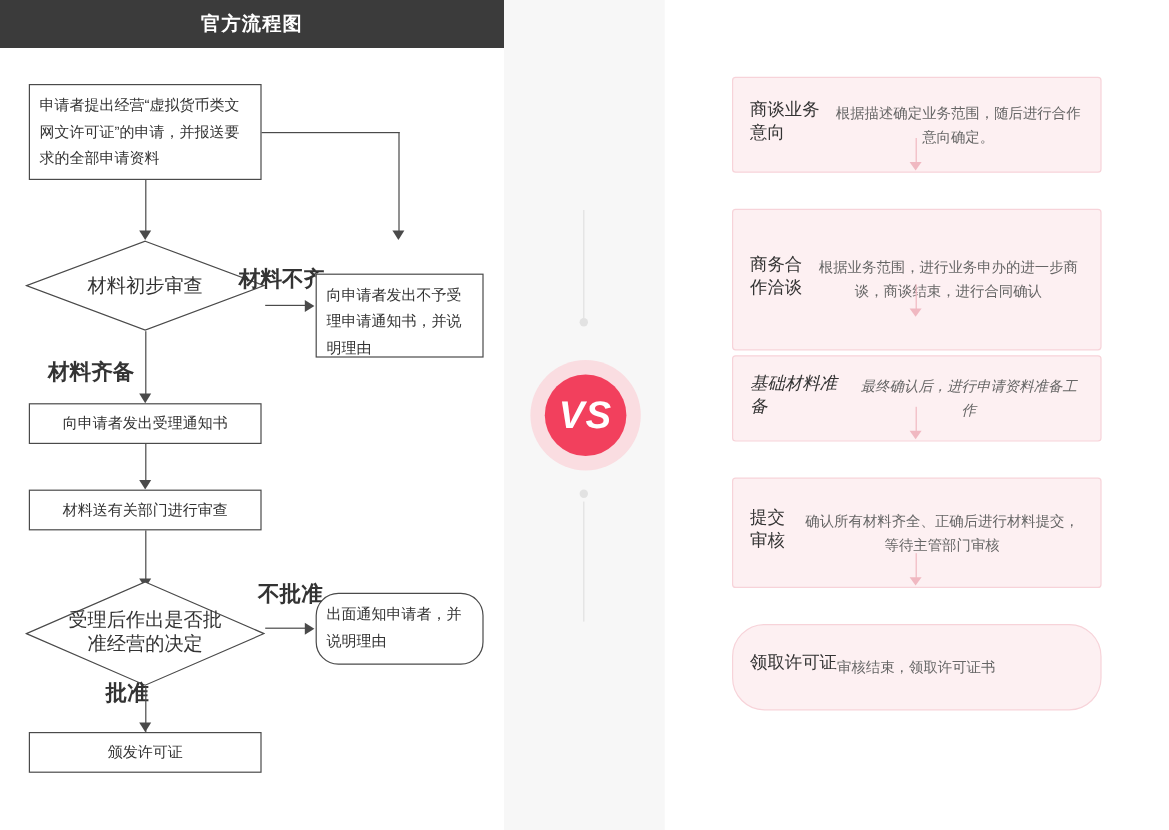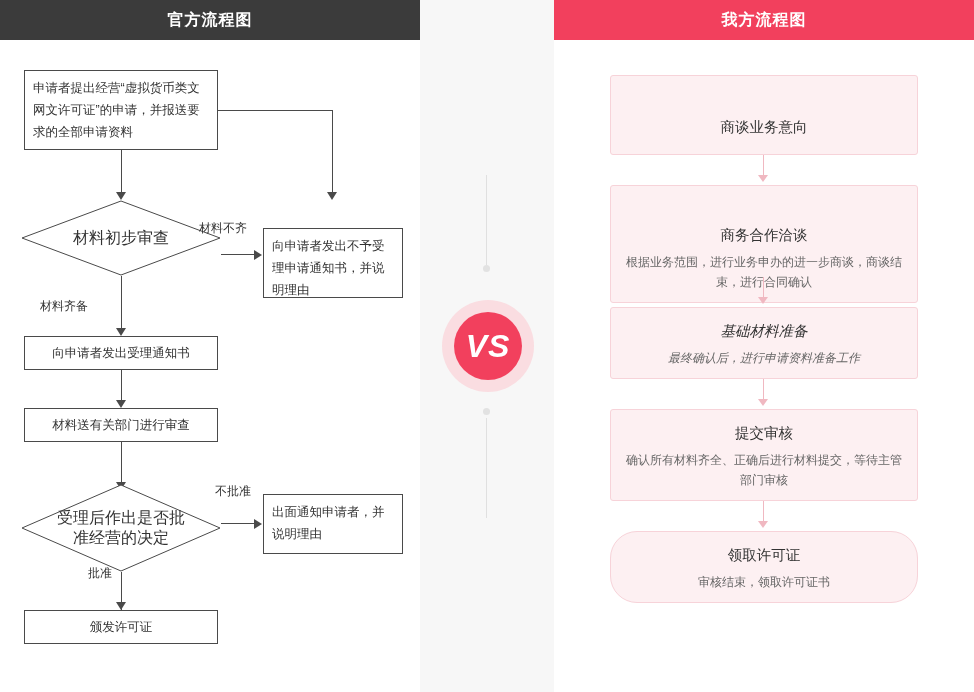--- a/index.html
+++ b/index.html
@@ -109,23 +109,24 @@
   .arrow-right {
     position: absolute;
     width: 0;
     height: 0;
     border-top: 5px solid transparent;
     border-bottom: 5px solid transparent;
     border-left: 8px solid #4a4a4a;
   }
   .edge-label {
     position: absolute;
-    font-size: 12px;
+    font-size: 18px;
     color: #333333;
     white-space: nowrap;
+    font-weight: bold;
   }
 
   
   .middle {
     position: absolute;
     left: 420px;
     top: 0;
     width: 134px;
     height: 692px;
     background: #f7f7f7;
@@ -199,24 +200,25 @@
   }
   .rstep {
     position: absolute;
     left: 56px;
     width: 308px;
     box-sizing: border-box;
     background: #fdf0f2;
     border: 1px solid #f7d3d9;
     border-radius: 3px;
     display: flex;
-    flex-direction: column;
-    align-items: center;
-    justify-content: flex-end;
+    flex-direction: row;
+    align-items: center;
+    justify-content: flex-start;
     padding: 10px 14px;
+    margin-top: 29px;
   }
   .rstep .rtitle {
     font-size: 14.5px;
     color: #333333;
     margin-bottom: 7px;
   }
   .rstep .rdesc {
     font-size: 12px;
     color: #666666;
     line-height: 20px;
@@ -309,21 +311,21 @@
           <polygon points="100,1 199,44 100,87 1,44" fill="#ffffff" stroke="#4a4a4a" stroke-width="1"></polygon>
         </svg>
         <div class="dlabel" style="padding:0 34px; box-sizing:border-box; line-height:20px;">受理后作出是否批准经营的决定</div>
       </div>
 
       <div class="edge-label" style="left:215px; top:443px;">不批准</div>
 
       <div class="hline" style="left:221px; top:483px; width:36px;"></div>
       <div class="arrow-right" style="left:254px; top:479px;"></div>
 
-      <div class="box" style="left:263px; top:454px; width:140px; height:60px;">出面通知申请者，并说明理由</div>
+      <div class="box" style="left:263px; top:454px; width:140px; height:60px;border-radius:19px;">出面通知申请者，并说明理由</div>
 
       <div class="edge-label" style="left:88px; top:525px;">批准</div>
 
       <div class="vline" style="left:121px; top:532px; height:38px;"></div>
       <div class="arrow-down" style="left:116px; top:562px;"></div>
 
       <div class="box center" style="left:24px; top:570px; width:194px; height:34px;">颁发许可证</div>
 
     </div>
   </div>
@@ -332,25 +334,25 @@
     <div class="mid-line" style="top:175px; height:90px;"></div>
     <div class="mid-dot" style="top:265px;"></div>
     <div class="mid-dot" style="top:408px;"></div>
     <div class="mid-line" style="top:418px; height:100px;"></div>
     <div class="vs-outer">
       <div class="vs-inner">VS</div>
     </div>
   </div>
 
   <div class="right-panel">
-    <div class="right-header">我方流程图</div>
     <div class="right-body">
 
       <div class="rstep" style="top:35px; height:80px;">
         <div class="rtitle">商谈业务意向</div>
+        <div class="rdesc">根据描述确定业务范围，随后进行合作意向确定。</div>
       </div>
       <div class="r-arrow-line" style="top:115px; height:23px;"></div>
       <div class="r-arrow-head" style="top:135px;"></div>
 
       <div class="rstep" style="top:145px; height:118px;">
         <div class="rtitle">商务合作洽谈</div>
         <div class="rdesc">根据业务范围，进行业务申办的进一步商谈，商谈结束，进行合同确认</div>
       </div>
       <div class="r-arrow-line" style="top:237px; height:23px;"></div>
       <div class="r-arrow-head" style="top:257px;"></div>

